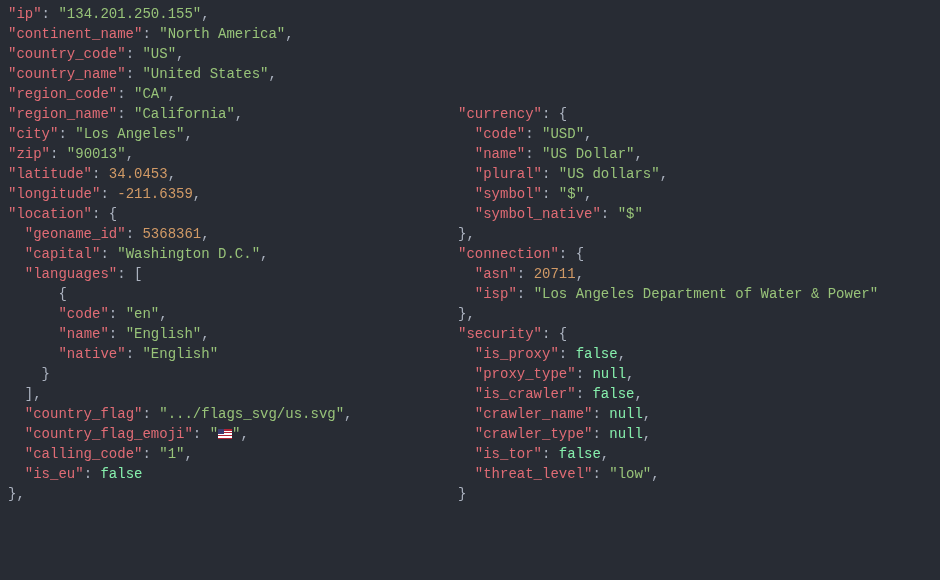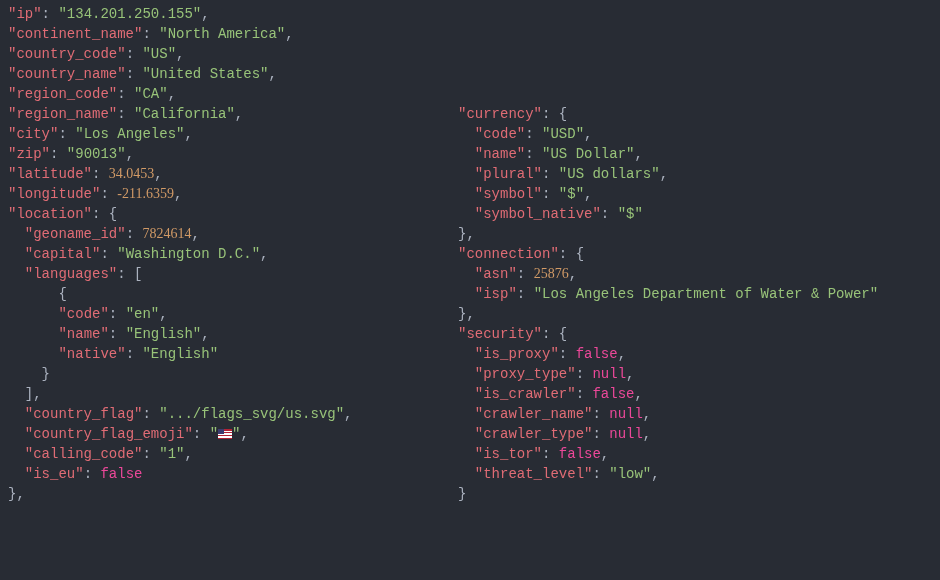--- a/index.html
+++ b/index.html
@@ -18,22 +18,22 @@
     display: flex;
     padding: 4px 0 0 8px;
   }
   .col {
     white-space: pre;
   }
   .col-left  { width: 440px; }
   .col-right { padding-left: 10px; }
   .k { color: #e06c75; }  
   .s { color: #98c379; }  
-  .n { color: #d19a66; font-family: Liberation Serif, serif; }  
-  .b { color: #ec4899; }  
+  .n { color: #d19a66; }  
+  .b { color: #86efac; }  
   .p { color: #abb2bf; }  
   .flag {
     display: inline-block;
     width: 14px; height: 10px;
     vertical-align: middle;
     background: linear-gradient(180deg,#b22234 8%,#fff 8% 15%,#b22234 15% 23%,#fff 23% 31%,#b22234 31% 38%,#fff 38% 46%,#b22234 46% 54%,#fff 54% 62%,#b22234 62% 69%,#fff 69% 77%,#b22234 77% 85%,#fff 85% 92%,#b22234 92%);
     position: relative;
   }
   .flag::before{
     content:"";
@@ -48,21 +48,21 @@
 <span class="k">"continent_name"</span><span class="p">: </span><span class="s">"North America"</span><span class="p">,</span>
 <span class="k">"country_code"</span><span class="p">: </span><span class="s">"US"</span><span class="p">,</span>
 <span class="k">"country_name"</span><span class="p">: </span><span class="s">"United States"</span><span class="p">,</span>
 <span class="k">"region_code"</span><span class="p">: </span><span class="s">"CA"</span><span class="p">,</span>
 <span class="k">"region_name"</span><span class="p">: </span><span class="s">"California"</span><span class="p">,</span>
 <span class="k">"city"</span><span class="p">: </span><span class="s">"Los Angeles"</span><span class="p">,</span>
 <span class="k">"zip"</span><span class="p">: </span><span class="s">"90013"</span><span class="p">,</span>
 <span class="k">"latitude"</span><span class="p">: </span><span class="n">34.0453</span><span class="p">,</span>
 <span class="k">"longitude"</span><span class="p">: </span><span class="n">-211.6359</span><span class="p">,</span>
 <span class="k">"location"</span><span class="p">: {</span>
-  <span class="k">"geoname_id"</span><span class="p">: </span><span class="n">7824614</span><span class="p">,</span>
+  <span class="k">"geoname_id"</span><span class="p">: </span><span class="n">5368361</span><span class="p">,</span>
   <span class="k">"capital"</span><span class="p">: </span><span class="s">"Washington D.C."</span><span class="p">,</span>
   <span class="k">"languages"</span><span class="p">: [</span>
       <span class="p">{</span>
       <span class="k">"code"</span><span class="p">: </span><span class="s">"en"</span><span class="p">,</span>
       <span class="k">"name"</span><span class="p">: </span><span class="s">"English"</span><span class="p">,</span>
       <span class="k">"native"</span><span class="p">: </span><span class="s">"English"</span>
     <span class="p">}</span>
   <span class="p">],</span>
   <span class="k">"country_flag"</span><span class="p">: </span><span class="s">".../flags_svg/us.svg"</span><span class="p">,</span>
   <span class="k">"country_flag_emoji"</span><span class="p">: </span><span class="s">"</span><span class="flag"></span><span class="s">"</span><span class="p">,</span>
@@ -75,21 +75,21 @@
 
 
 <span class="k">"currency"</span><span class="p">: {</span>
   <span class="k">"code"</span><span class="p">: </span><span class="s">"USD"</span><span class="p">,</span>
   <span class="k">"name"</span><span class="p">: </span><span class="s">"US Dollar"</span><span class="p">,</span>
   <span class="k">"plural"</span><span class="p">: </span><span class="s">"US dollars"</span><span class="p">,</span>
   <span class="k">"symbol"</span><span class="p">: </span><span class="s">"$"</span><span class="p">,</span>
   <span class="k">"symbol_native"</span><span class="p">: </span><span class="s">"$"</span>
 <span class="p">},</span>
 <span class="k">"connection"</span><span class="p">: {</span>
-  <span class="k">"asn"</span><span class="p">: </span><span class="n">25876</span><span class="p">,</span>
+  <span class="k">"asn"</span><span class="p">: </span><span class="n">20711</span><span class="p">,</span>
   <span class="k">"isp"</span><span class="p">: </span><span class="s">"Los Angeles Department of Water &amp; Power"</span>
 <span class="p">},</span>
 <span class="k">"security"</span><span class="p">: {</span>
   <span class="k">"is_proxy"</span><span class="p">: </span><span class="b">false</span><span class="p">,</span>
   <span class="k">"proxy_type"</span><span class="p">: </span><span class="b">null</span><span class="p">,</span>
   <span class="k">"is_crawler"</span><span class="p">: </span><span class="b">false</span><span class="p">,</span>
   <span class="k">"crawler_name"</span><span class="p">: </span><span class="b">null</span><span class="p">,</span>
   <span class="k">"crawler_type"</span><span class="p">: </span><span class="b">null</span><span class="p">,</span>
   <span class="k">"is_tor"</span><span class="p">: </span><span class="b">false</span><span class="p">,</span>
   <span class="k">"threat_level"</span><span class="p">: </span><span class="s">"low"</span><span class="p">,</span>

